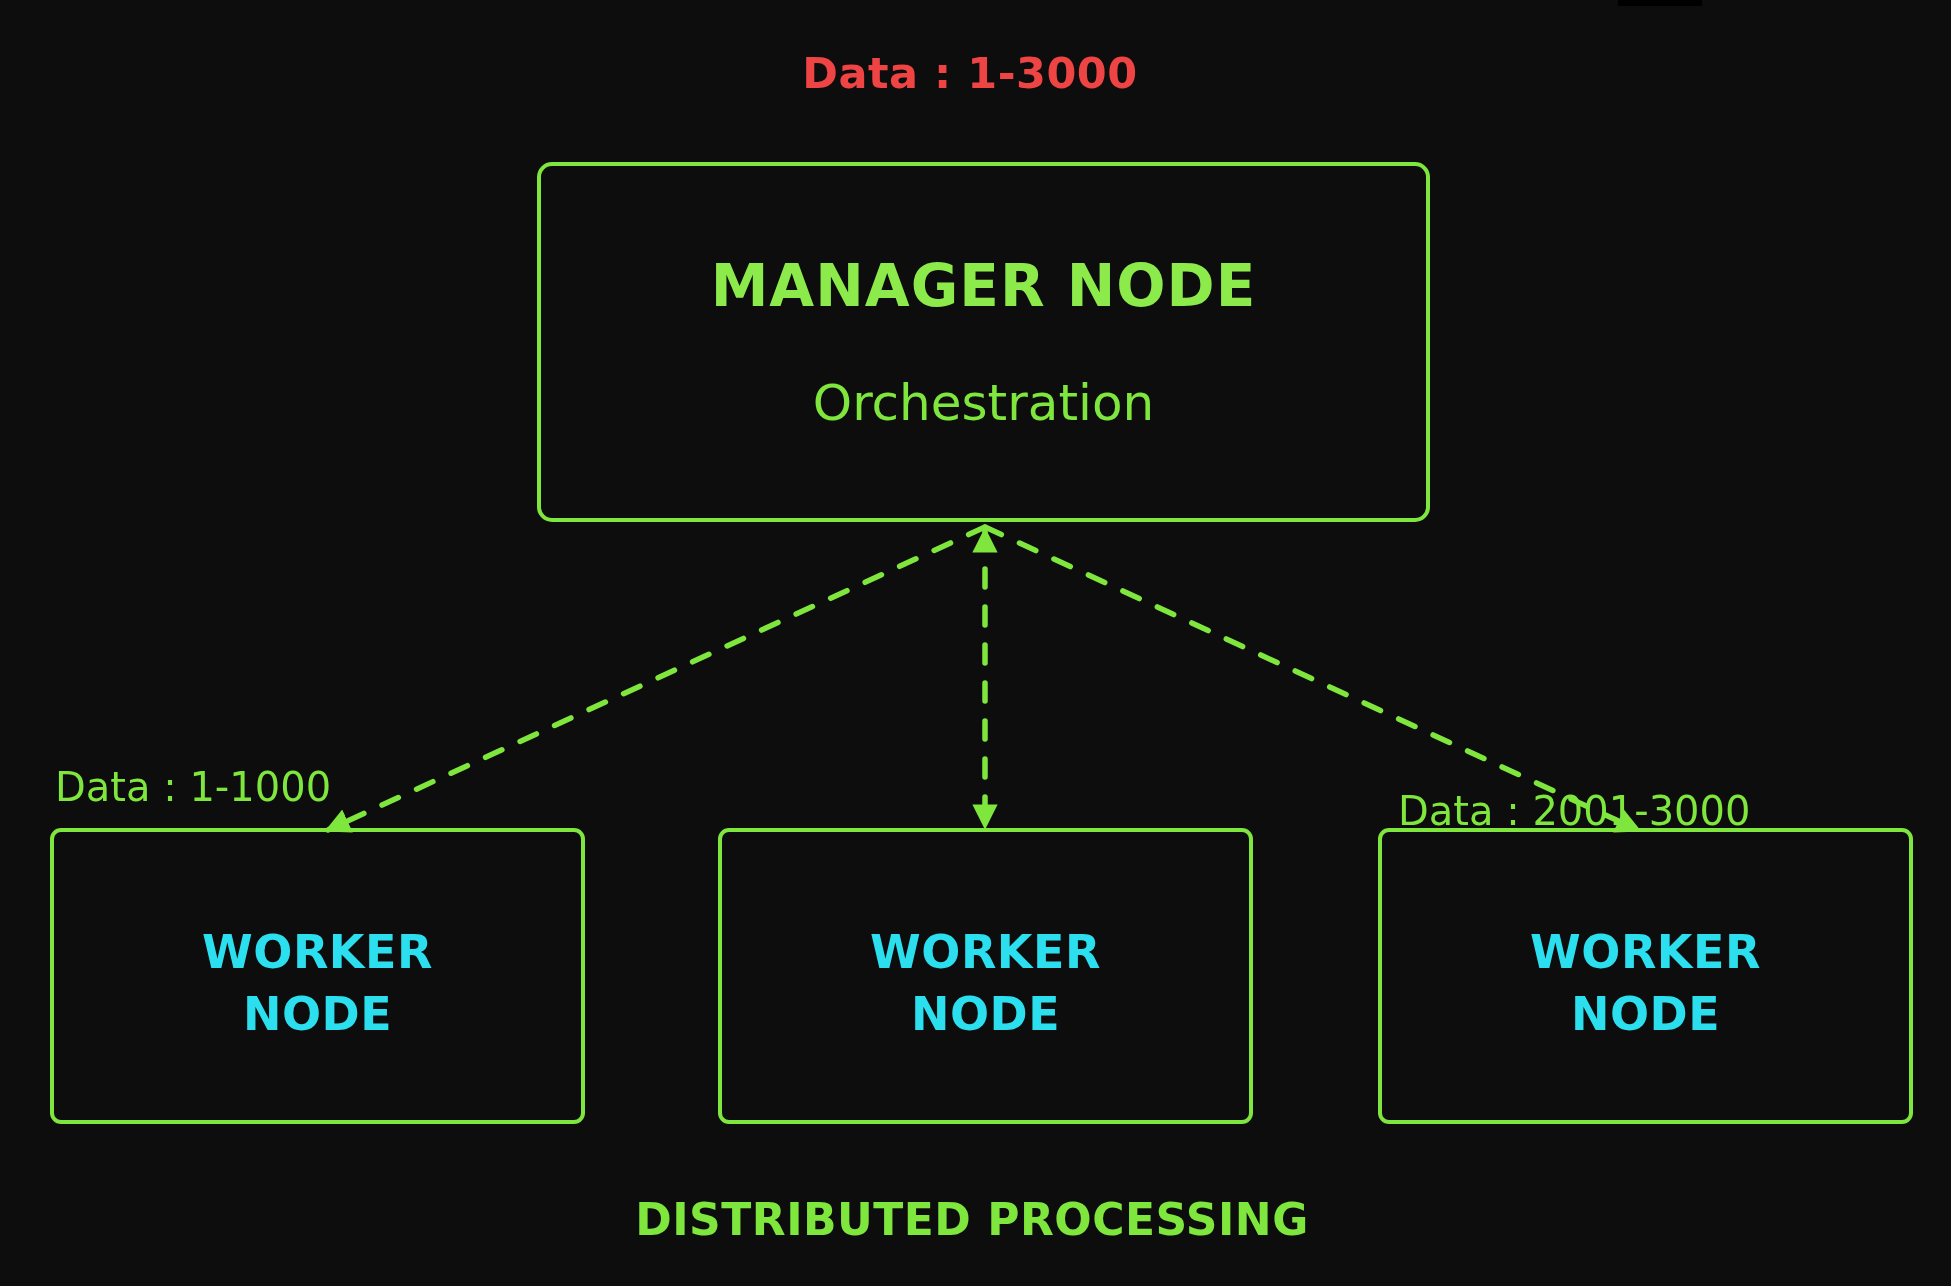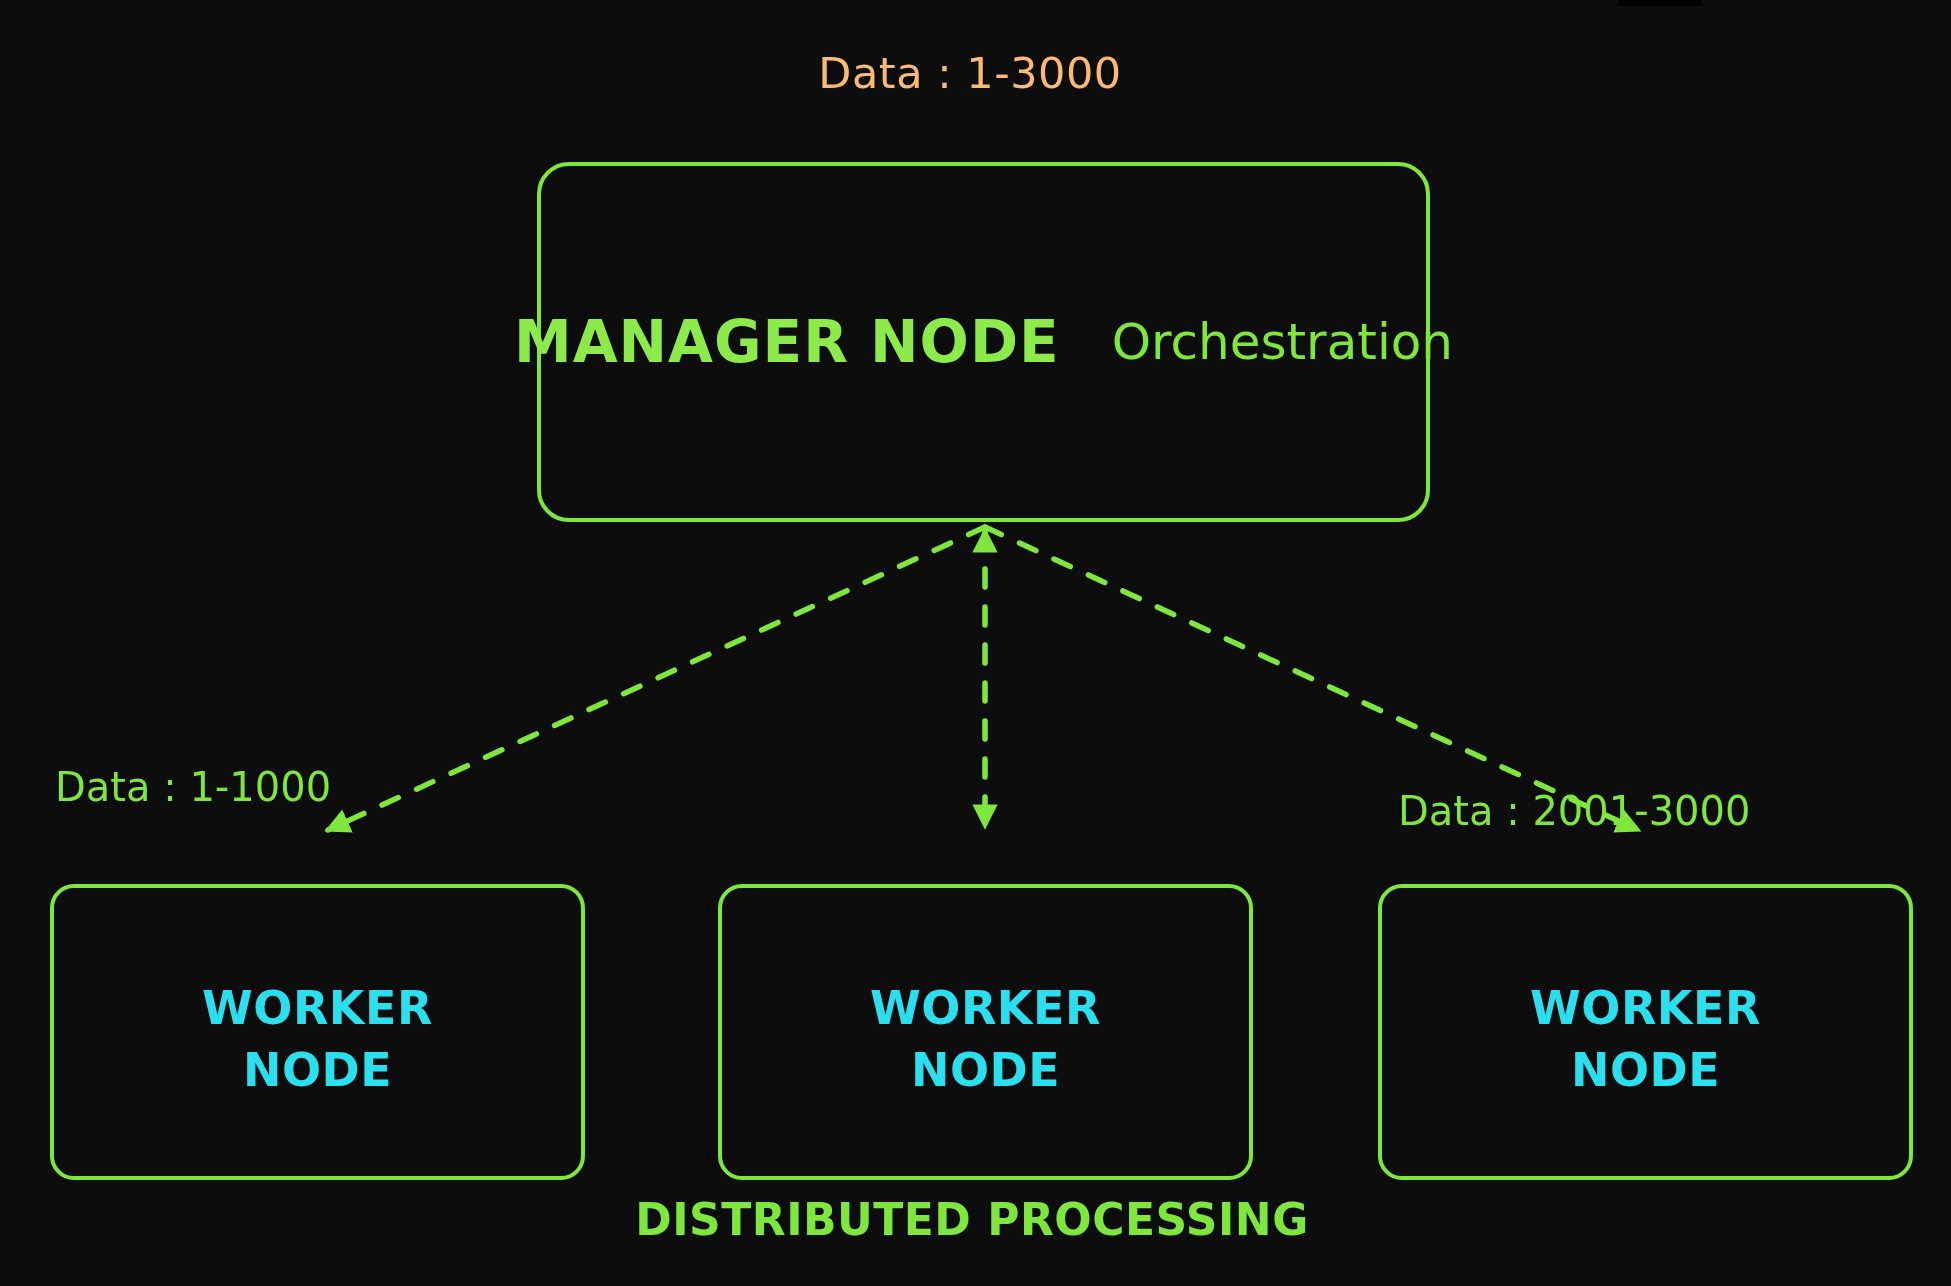--- a/index.html
+++ b/index.html
@@ -21,36 +21,36 @@
     top: 0;
     width: 84px;
     height: 6px;
     background: #000000;
   }
   .top-label {
     position: absolute;
     left: 970px;
     top: 48px;
     transform: translateX(-50%);
-    color: #fdba74;
+    color: #ef4444;
     font-size: 43px;
-    font-weight: normal;
+    font-weight: bold;
     letter-spacing: 0.5px;
     white-space: nowrap;
   }
   .manager-box {
     position: absolute;
     left: 537px;
     top: 162px;
     width: 885px;
     height: 352px;
     border: 4px solid #7ee63c;
-    border-radius: 32px;
+    border-radius: 15px;
     display: flex;
-    flex-direction: row;
+    flex-direction: column;
     align-items: center;
     justify-content: center;
     gap: 52px;
   }
   .manager-title {
     color: #8ceb4b;
     font-size: 58px;
     font-weight: bold;
     letter-spacing: 1px;
     line-height: 70px;
@@ -77,25 +77,25 @@
     color: #7ee63c;
     font-size: 40px;
     font-weight: normal;
     white-space: nowrap;
   }
   .label-1 { left: 55px; }
   .label-2 { left: 727px; }
   .label-3 { left: 1398px; margin-top: 24px; }
   .worker-box {
     position: absolute;
-    top: 884px;
+    top: 828px;
     width: 527px;
     height: 288px;
     border: 4px solid #7ee63c;
-    border-radius: 24px;
+    border-radius: 11px;
     display: flex;
     align-items: center;
     justify-content: center;
   }
   .worker-1 { left: 50px; }
   .worker-2 { left: 718px; }
   .worker-3 { left: 1378px; }
   .worker-title {
     width: 270px;
     margin-top: 14px;

